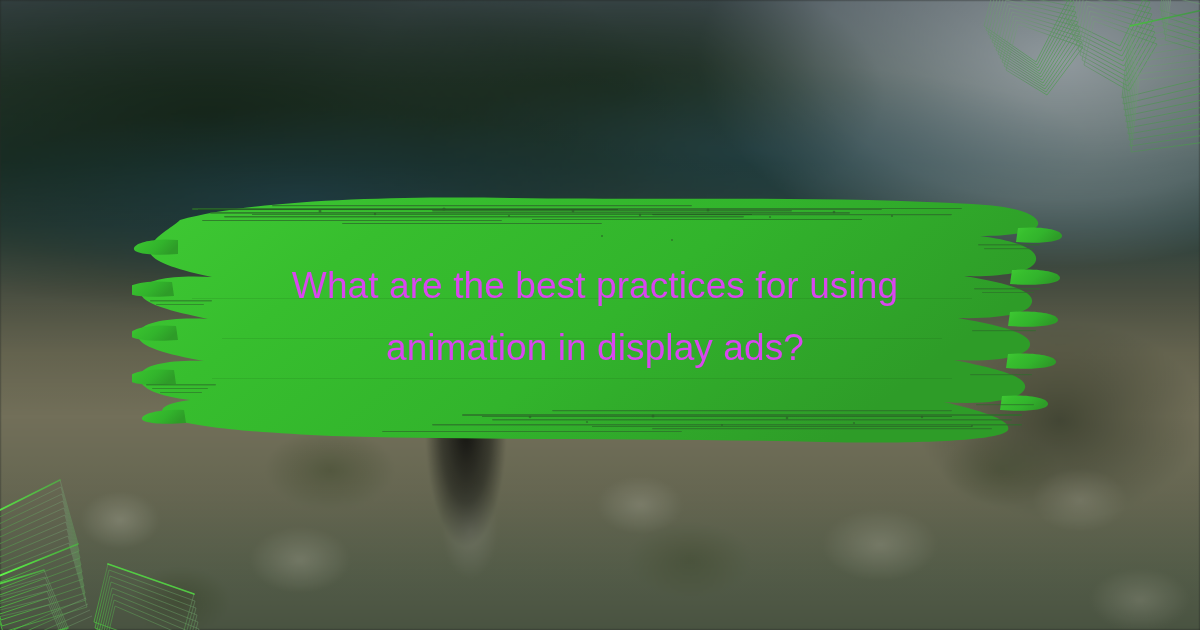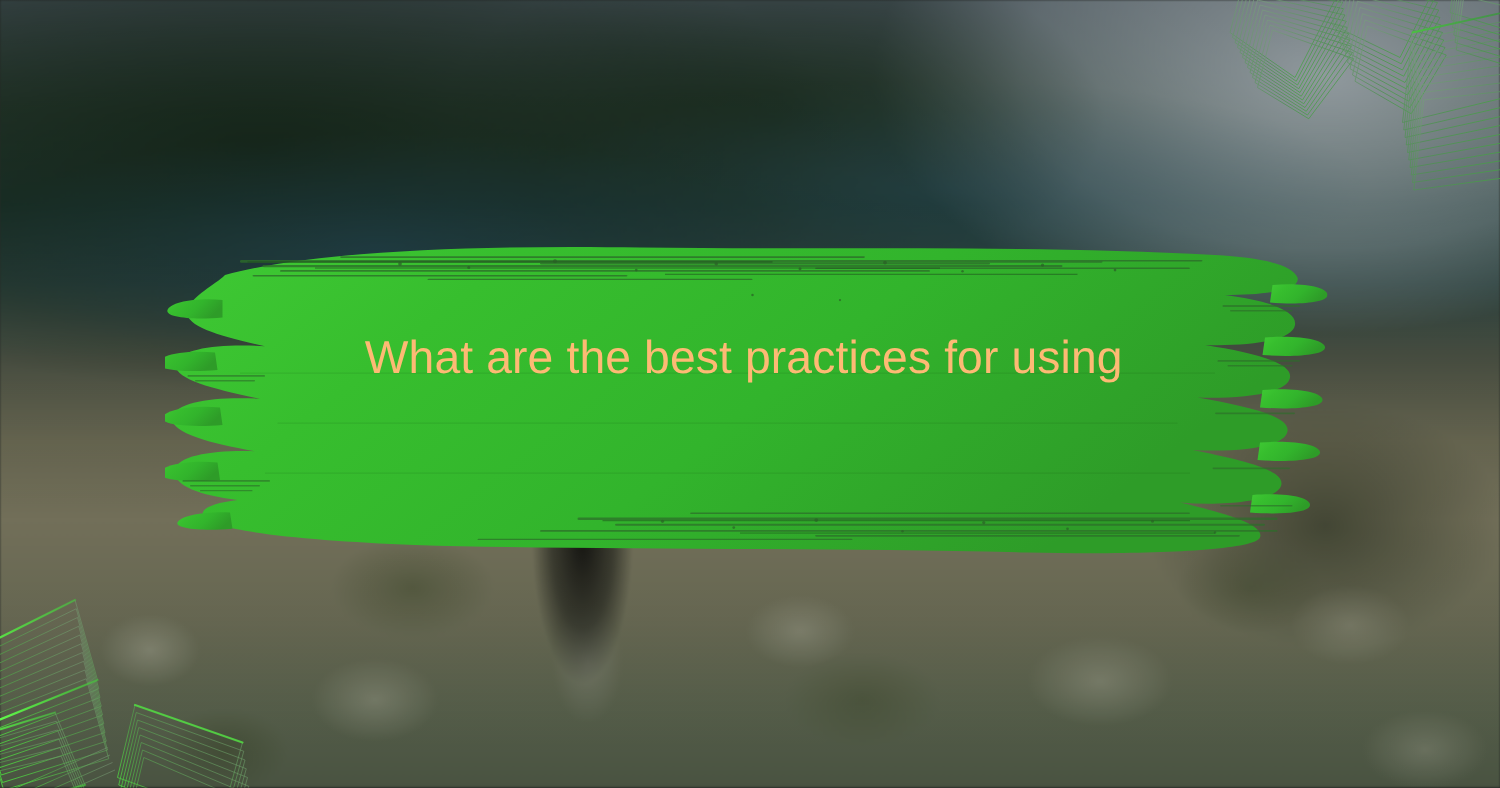--- a/index.html
+++ b/index.html
@@ -81,21 +81,21 @@
     width:930px; height:285px;
   }
   .brush-svg { position:absolute; inset:0; width:100%; height:100%; }
 
   
   .headline {
     position:absolute;
     left:150px; top:255px;
     width:890px;
     text-align:center;
-    color:#fdba74;
+    color:#d946ef;
     font-family:"Liberation Sans", sans-serif;
     font-size:37px;
     font-weight:400;
     line-height:62px;
     letter-spacing:.1px;
     text-rendering:optimizeLegibility;
     z-index:6;
   }
   .headline .ln { display:block; }
 </style>
@@ -382,15 +382,16 @@
       <g opacity=".10">
         <rect x="60" y="120" width="780" height="1" fill="#0d3a0c"></rect>
         <rect x="90" y="160" width="720" height="1" fill="#0d3a0c"></rect>
         <rect x="80" y="200" width="740" height="1" fill="#0d3a0c"></rect>
       </g>
     </svg>
   </div>
 
   <div class="headline">
     <span class="ln">What are the best practices for using</span>
+    <span class="ln">animation in display ads?</span>
   </div>
 
 </div>
 
 </body></html>

